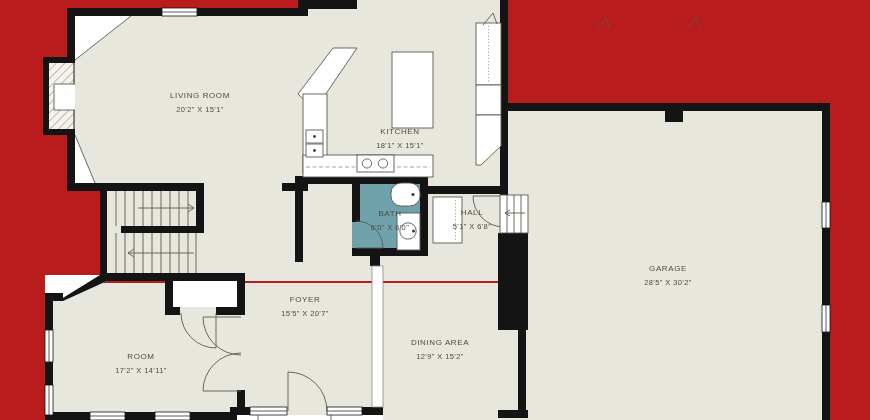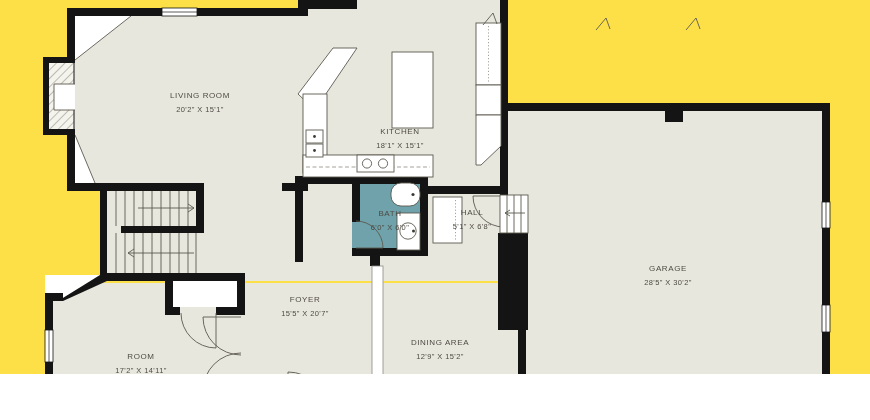--- a/index.html
+++ b/index.html
@@ -1,16 +1,16 @@
 <!DOCTYPE html>
 <html style="--floor: #e8e7de; --wall: #141414; --bath: #6fa2ab; --text: #4d4b43; --line: #5b594f;"><head>
 <meta charset="utf-8">
 <style>
   html,body{margin:0;padding:0;background:#fff}
-  .stage{width:870px;height:374px;background:#fde047;position:relative;overflow:hidden}
+  .stage{width:870px;height:420px;background:#b91c1c;position:relative;overflow:hidden}
   svg{display:block}
   .wall{fill:var(--wall)}
   .floor{fill:var(--floor)}
   .bathfloor{fill:var(--bath)}
   .whitecover{fill:#fff}
   .fix{fill:#fff;stroke:var(--line);stroke-width:.9}
   .thin{stroke:var(--line);stroke-width:.9;fill:none}
   .win{fill:#fff;stroke:var(--wall);stroke-width:.8}
   .winline{stroke:var(--wall);stroke-width:.7}
   .dash{stroke:#8d8b82;stroke-width:.8;stroke-dasharray:4 2.5;fill:none}

